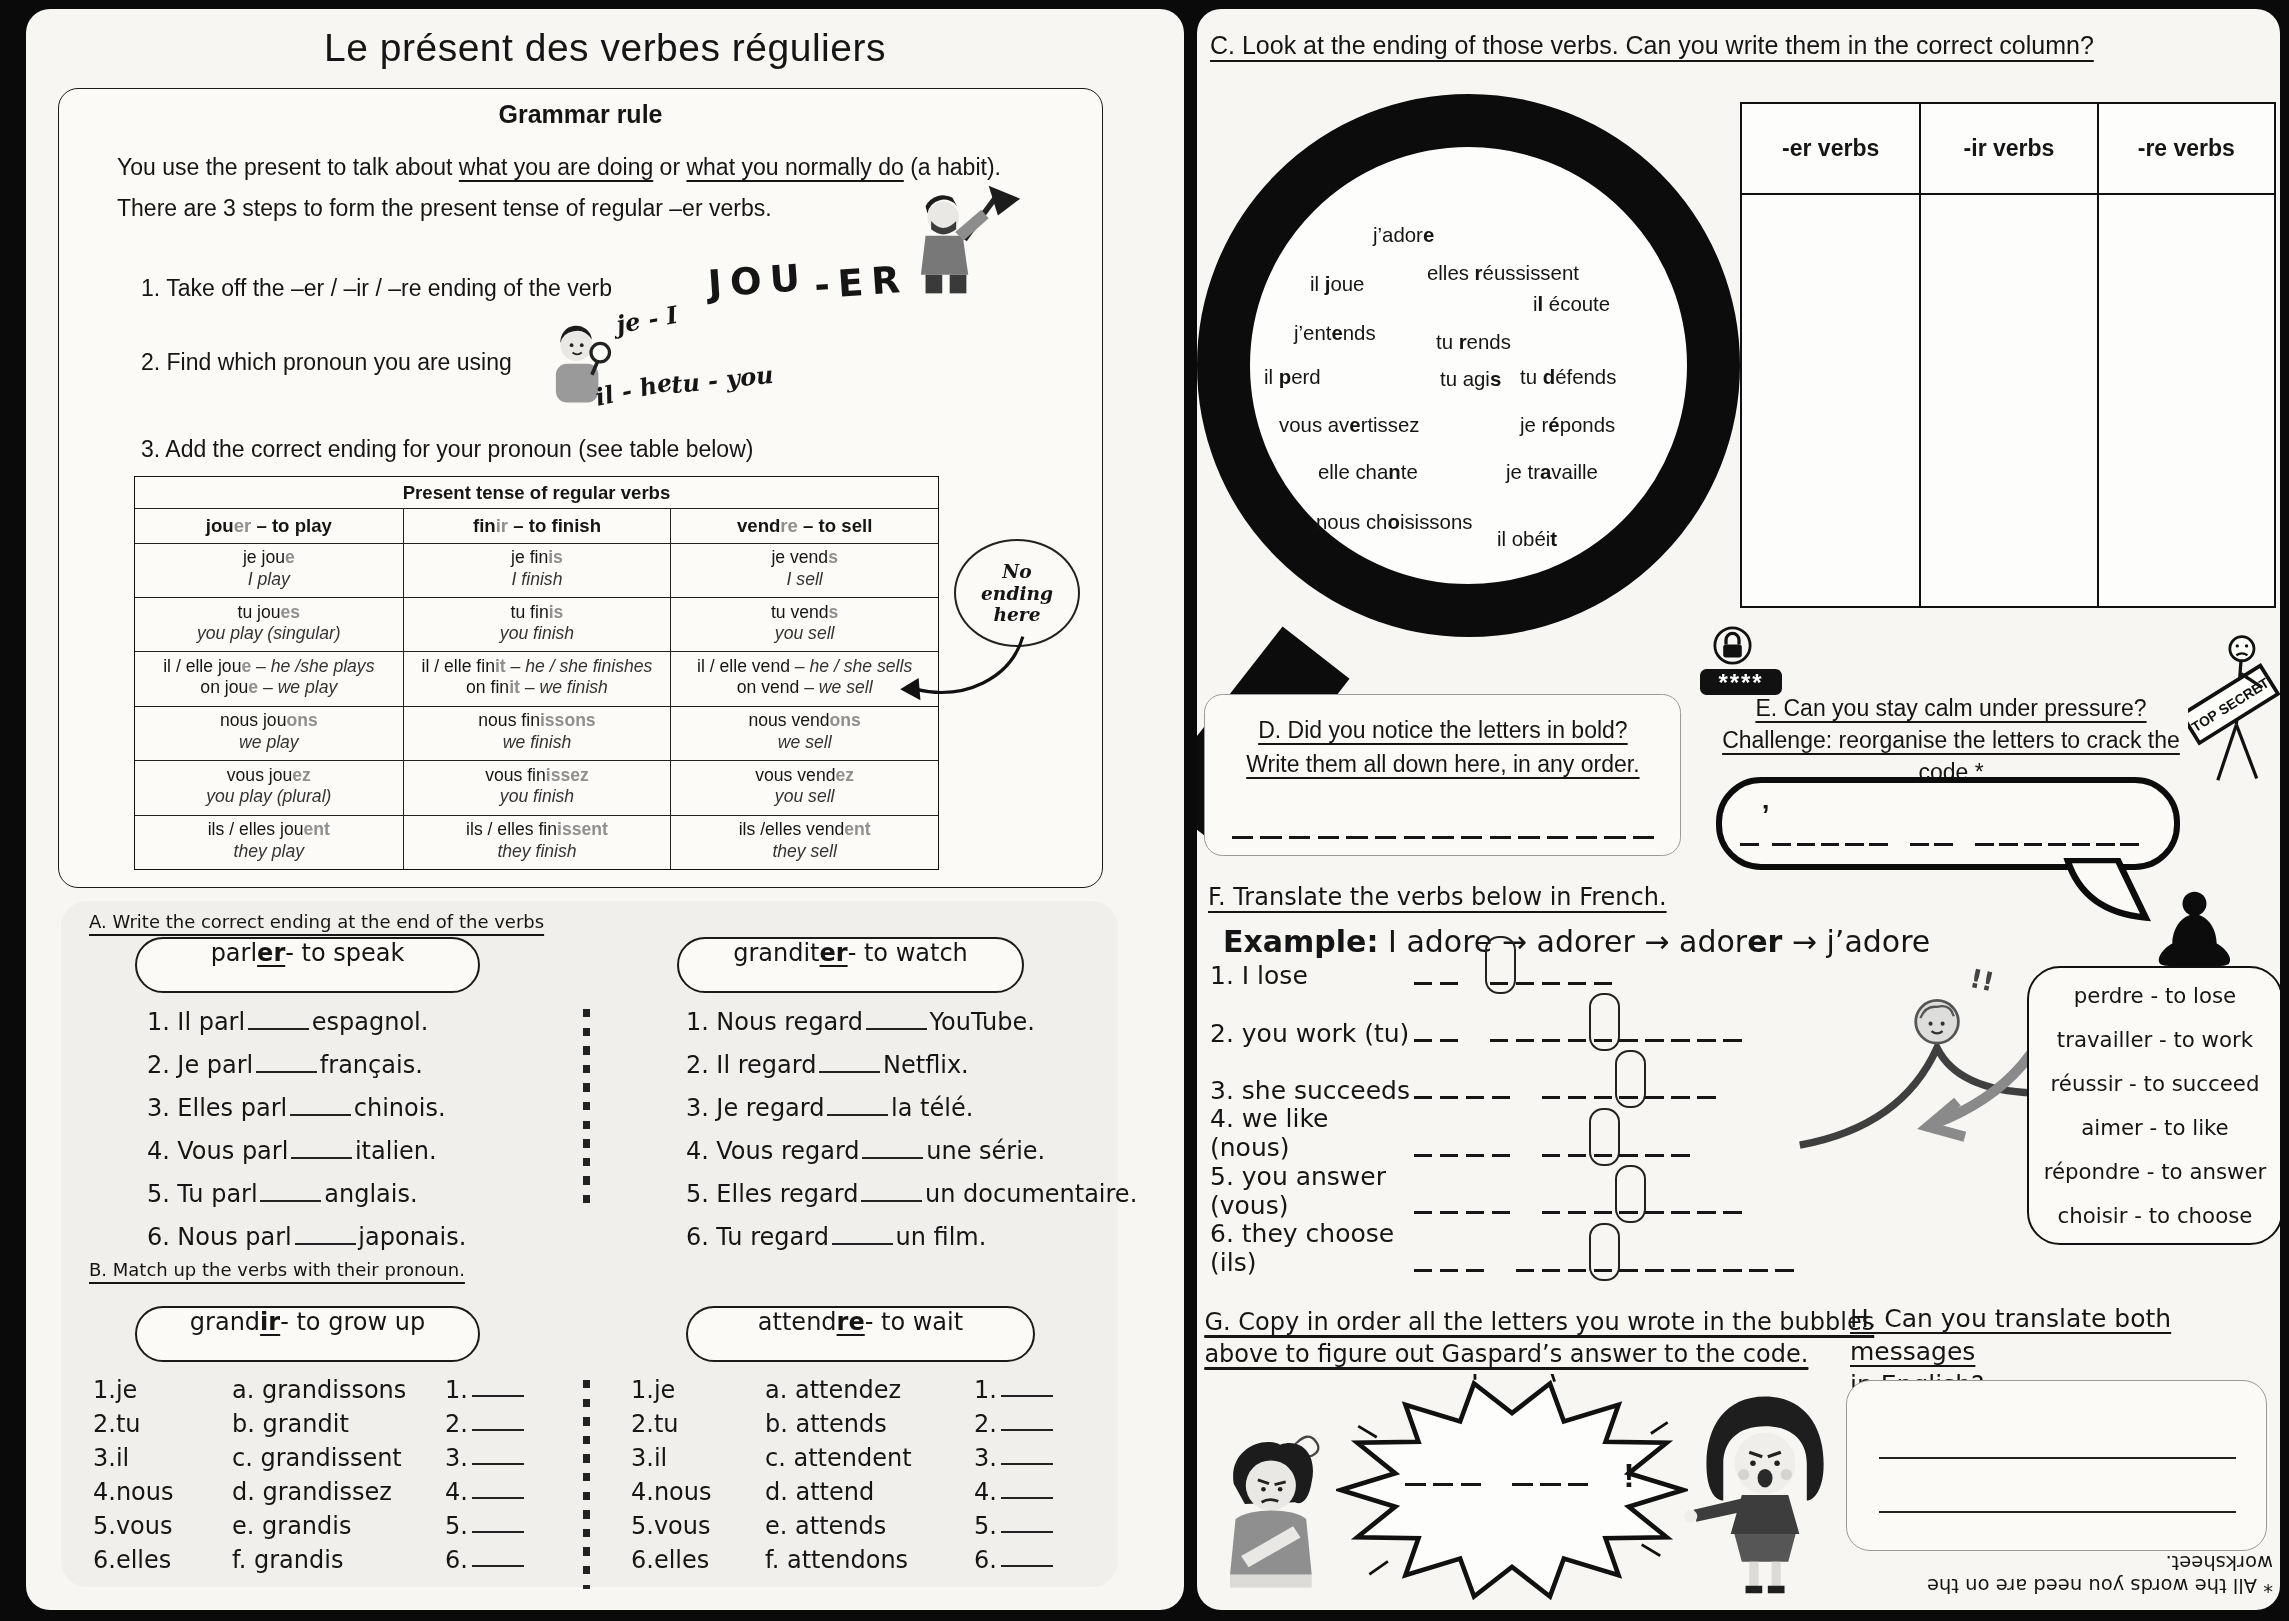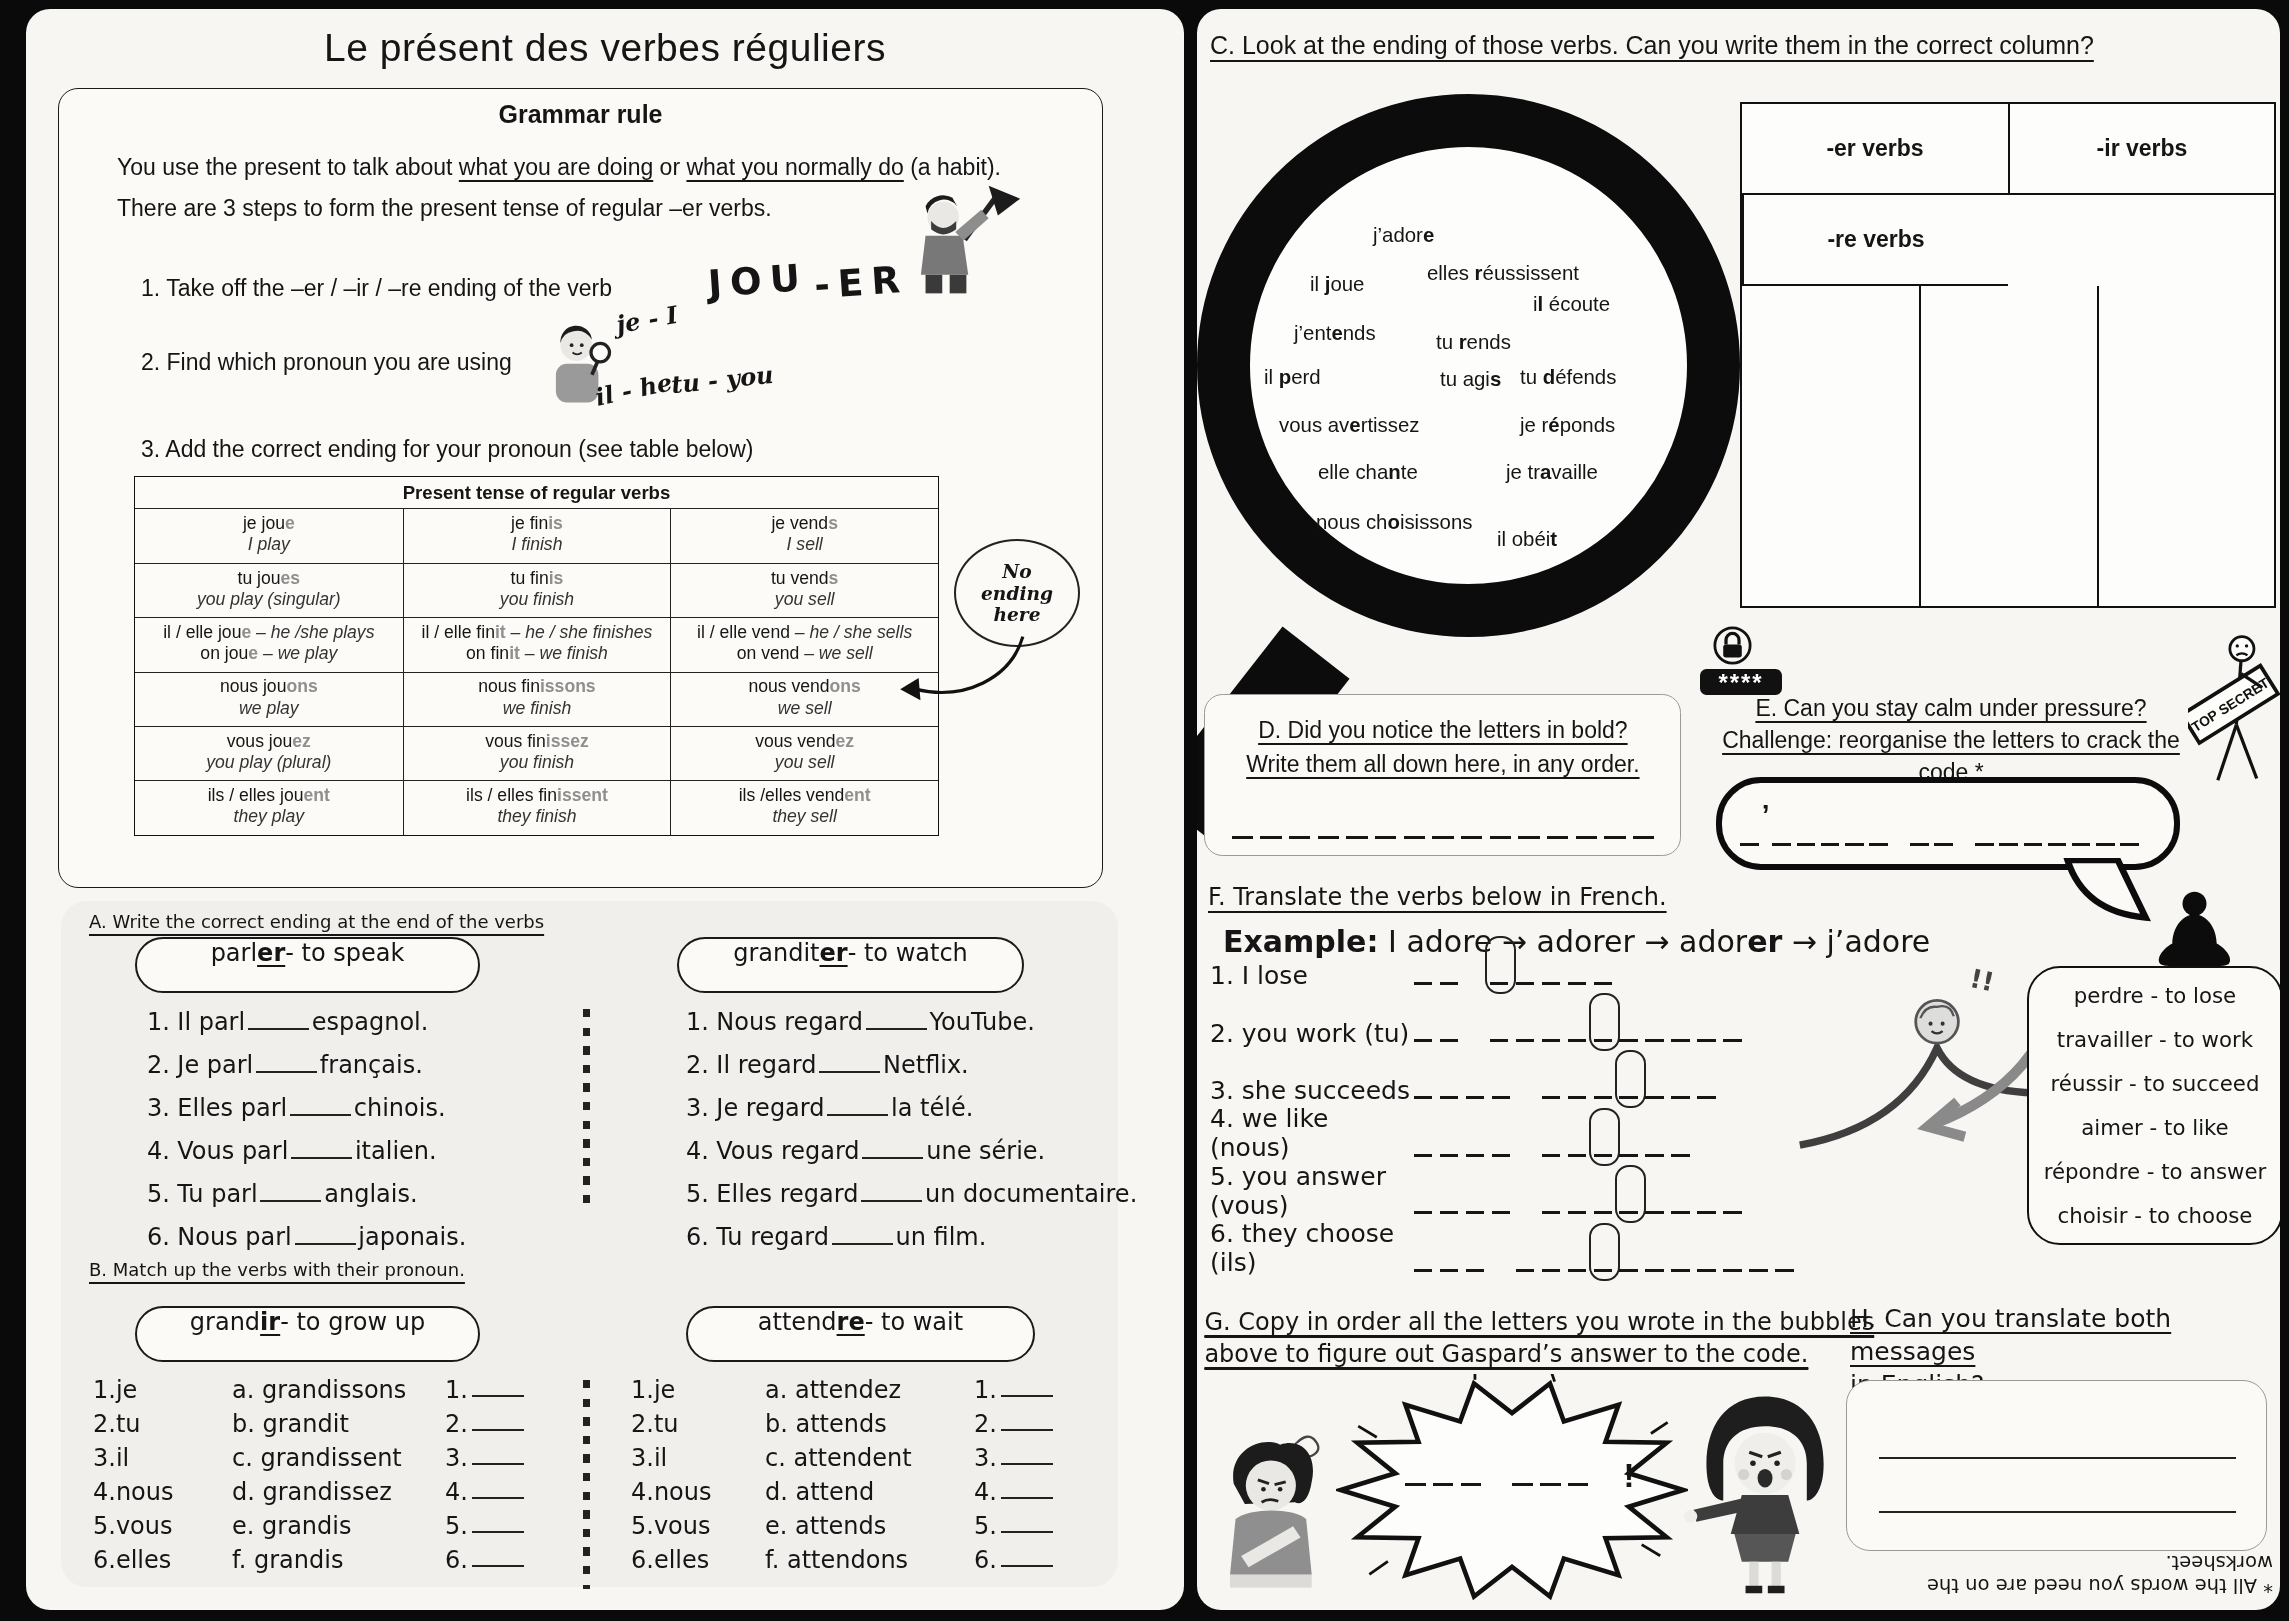--- a/index.html
+++ b/index.html
@@ -48,21 +48,21 @@
   .bline{display:inline-block;width:52px;height:11px;border-bottom:2.3px solid #222;margin-left:3.7px}
 
   
   .sec-head-c{left:13px;top:22px;font-family:"Liberation Sans",sans-serif;font-size:25px}
   .mag{left:0;top:85px;width:543px;height:543px}
   .mag-ring{position:absolute;left:0;top:0;width:543px;height:543px;border:53px solid #0c0c0c;border-radius:50%;background:#fdfdfb;box-sizing:border-box}
   .mag-handle{position:absolute;left:11px;top:536px;width:85px;height:213px;background:#0c0c0c;transform:rotate(38deg)}
   .mag-verb{position:absolute;font-size:20.4px;white-space:nowrap}
   .mag-verb b{font-weight:800}
   .sort-table{left:543px;top:93px;width:536px;height:506px;border:2.8px solid #111;background:#fdfdfb;display:flex;flex-direction:column;box-sizing:border-box}
-  .sort-head{display:grid;grid-template-columns:repeat(2,1fr)}
+  .sort-head{display:grid;grid-template-columns:repeat(3,1fr)}
   .sort-h{height:89px;display:flex;align-items:center;justify-content:center;font-weight:800;font-size:23px;border-bottom:2.8px solid #111}
   .sort-h + .sort-h{border-left:2.8px solid #111}
   .sort-body{flex:1;display:grid;grid-template-columns:repeat(3,1fr)}
   .sort-cell + .sort-cell{border-left:2.8px solid #111}
   .stars{left:503px;top:660px;width:82px;height:26px;background:#111;border-radius:6.5px;color:#fff;text-align:center;font-weight:800;font-size:24px;line-height:28px;letter-spacing:1.9px}
   .dbox{left:7.4px;top:685px;width:475px;height:160px;border:1.4px solid #9a9a9a;border-radius:18.6px;background:#fbfaf7;z-index:3}
   .dbox .dl{width:100%;text-align:center;font-size:23px}
   .e-head{left:501px;top:683px;width:506px;text-align:center;font-size:23px;line-height:32px}
   .bubble{left:519px;top:768px;width:464px;height:93px;border:6.5px solid #0c0c0c;border-radius:45px;background:#fbfaf7;display:flex;align-items:flex-end;justify-content:center;padding-bottom:18.6px;box-sizing:border-box;z-index:2}
   .sec-head-f{left:11px;top:874px;font-size:24px}
@@ -137,20 +137,26 @@
       <circle cx="64" cy="32" r="10" fill="#fdfdfa" stroke="#222" stroke-width="3.5"></circle>
       <line x1="61" y1="42" x2="55" y2="56" stroke="#222" stroke-width="4"></line>
     </svg>
 
     <div class="abs scriptnote" style="left:557px;top:216px;transform:rotate(-10deg)">je - I</div>
     <div class="abs scriptnote" style="left:612px;top:276px;transform:rotate(-6deg)">tu - you</div>
     <div class="abs scriptnote" style="left:536px;top:286px;transform:rotate(-12deg)">il - he</div>
 
     <div class="abs ctable">
       <div class="ctitle">Present tense of regular verbs</div>
+      <div class="chead">
+
+      <div class="chcell"><span>jou</span><span class="end">er</span><span> – to play</span></div>
+          <div class="chcell"><span>fin</span><span class="end">ir</span><span> – to finish</span></div>
+          <div class="chcell"><span>vend</span><span class="end">re</span><span> – to sell</span></div>
+        </div>
       <div class="crow">
           <div class="ccell">
             <div class="cl1"><span>je jou</span><span class="end">e</span><span class="ten"></span></div>
             <div class="cl2"><span></span><span class="end"></span><span class="ten">I play</span></div>
           </div>
           <div class="ccell">
             <div class="cl1"><span>je fin</span><span class="end">is</span><span class="ten"></span></div>
             <div class="cl2"><span></span><span class="end"></span><span class="ten">I finish</span></div>
           </div>
           <div class="ccell">

